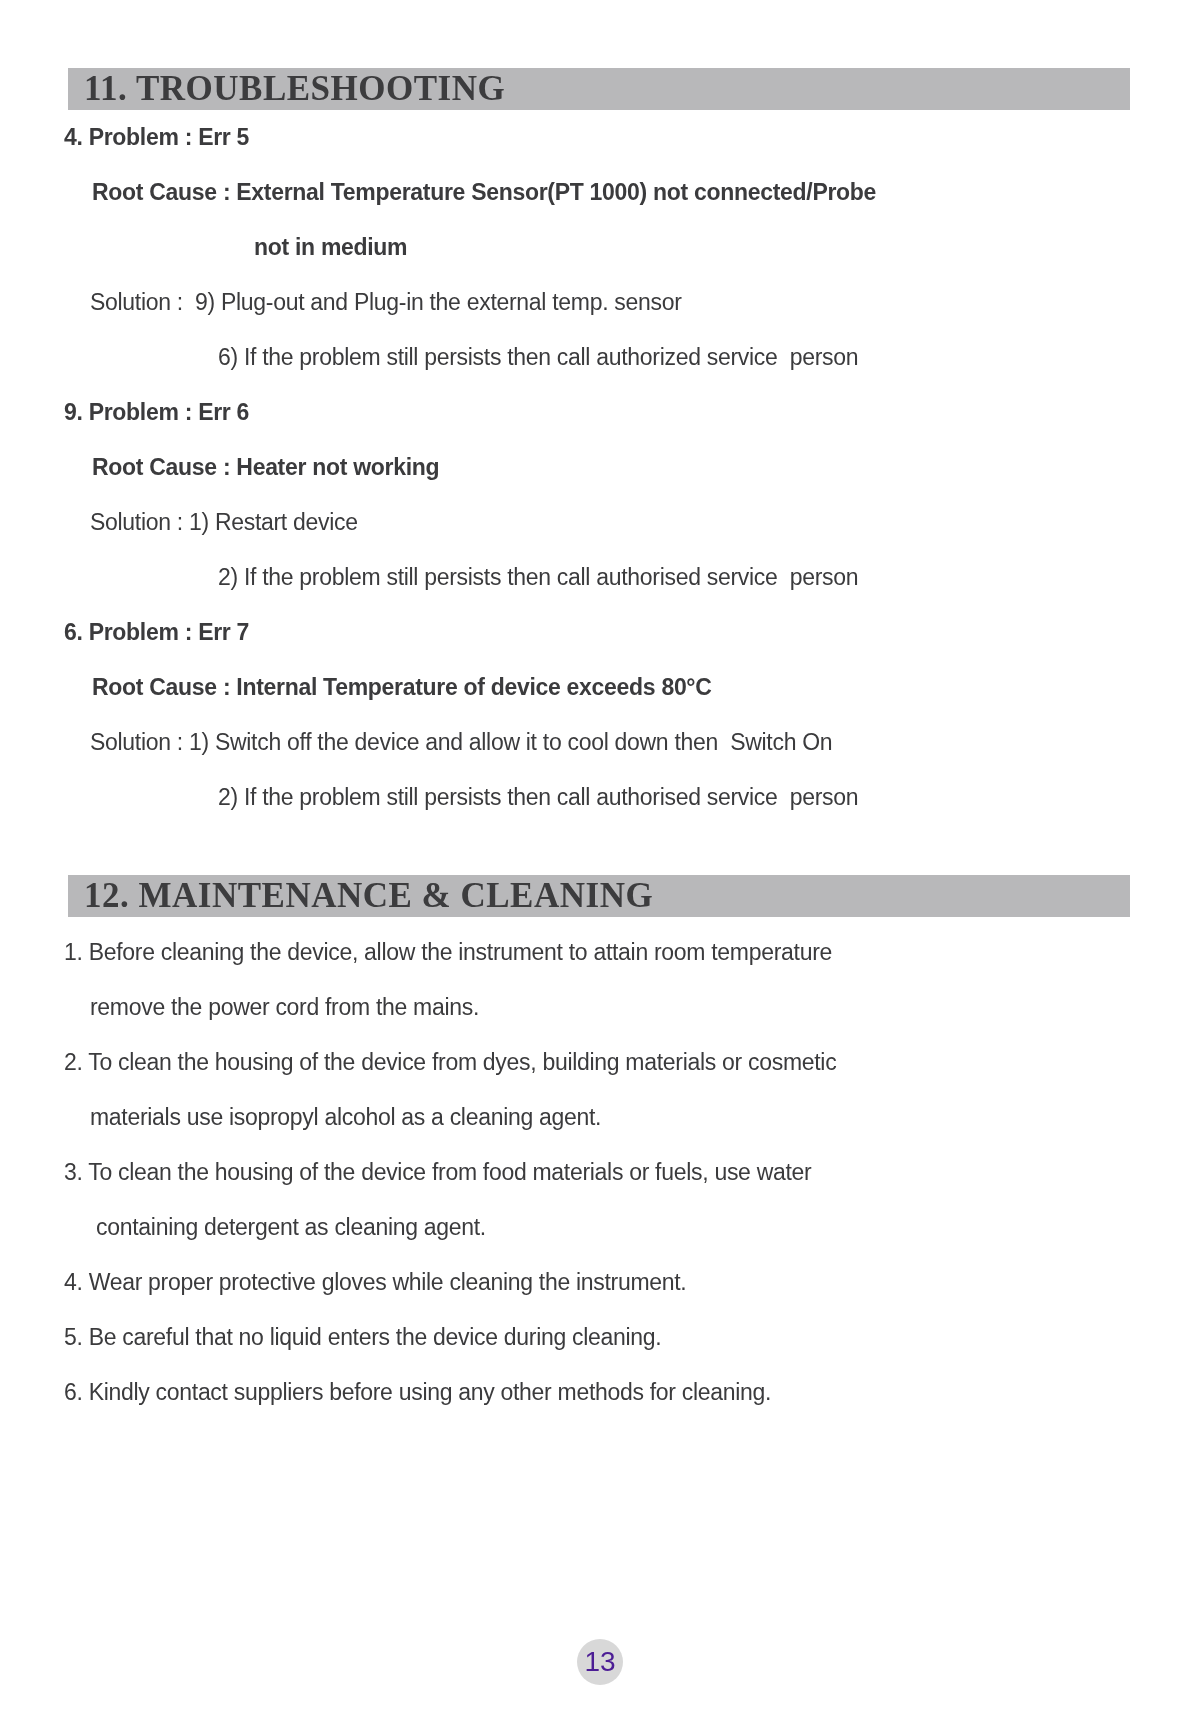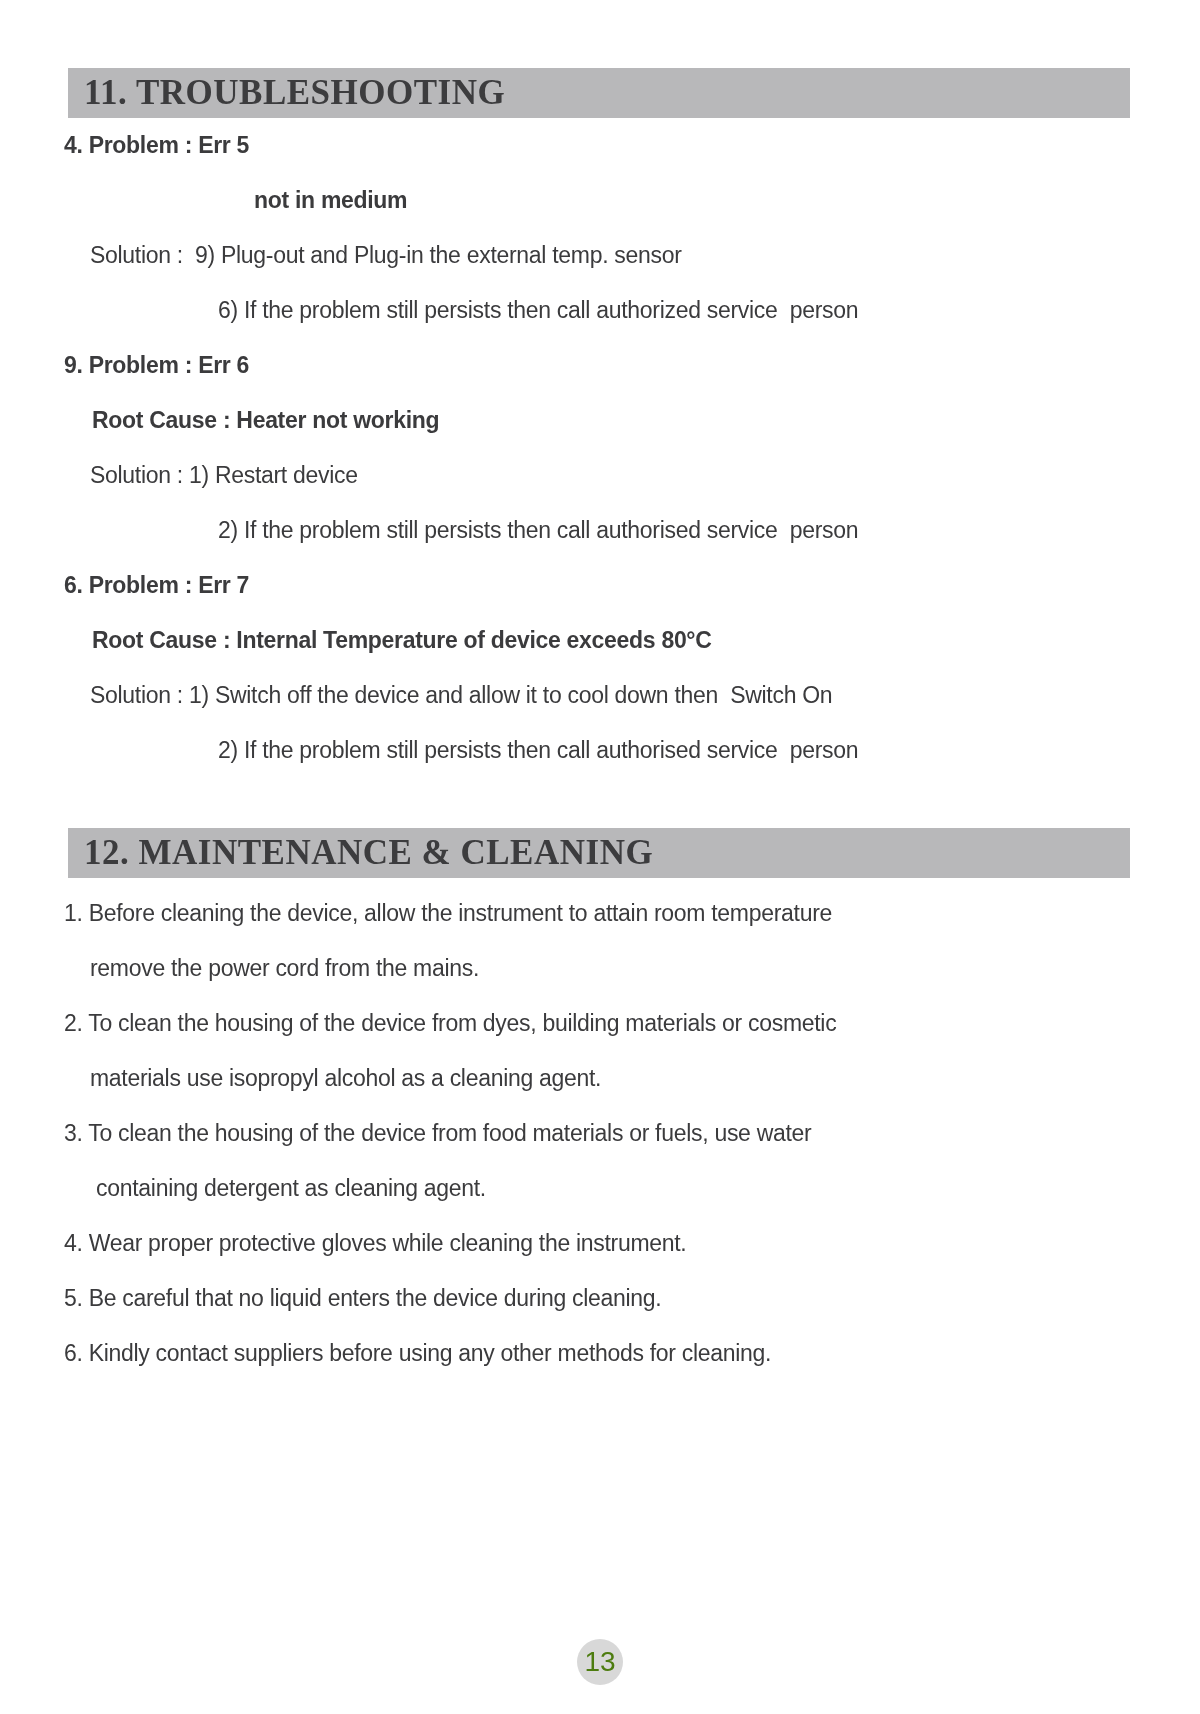--- a/index.html
+++ b/index.html
@@ -15,21 +15,21 @@
   .content {
     position: absolute;
     left: 64px;
     top: 0;
     width: 1072px;
   }
   .header-bar {
     margin-top: 68px;
     margin-left: 4px;
     width: 1046px;
-    height: 50px;
+    height: 42px;
     background: #b8b8ba;
     display: flex;
     align-items: center;
     padding-left: 16px;
   }
   .header-bar.second { margin-top: 50px; }
   .header-title {
     font-family: "Liberation Serif", serif;
     font-weight: bold;
     font-size: 35px;
@@ -58,37 +58,38 @@
     left: 577px;
     top: 1639px;
     width: 46px;
     height: 46px;
     border-radius: 50%;
     background: #d8d8d8;
     display: flex;
     align-items: center;
     justify-content: center;
     font-size: 28px;
-    color: #4d7c0f;
+    color: #4c1d95;
   }
 </style>
 </head>
 <body>
 
 <div class="page">
   <div class="content">
 
     <div class="header-bar">
       <span class="header-title">11. TROUBLESHOOTING</span>
     </div>
 
     <div class="t-section">
 
       <div>
         <div class="line bold">4. Problem : Err 5</div>
+        <div class="line bold ind-rc">Root Cause : External Temperature Sensor(PT 1000) not connected/Probe</div>
         <div class="line bold ind-rcc">not in medium</div>
         <div class="line ind-sol">Solution :  9) Plug-out and Plug-in the external temp. sensor</div>
         <div class="line ind-sol2">6) If the problem still persists then call authorized service  person</div>
       </div>
 
       <div>
         <div class="line bold">9. Problem : Err 6</div>
         <div class="line bold ind-rc">Root Cause : Heater not working</div>
         <div class="line ind-sol">Solution : 1) Restart device</div>
         <div class="line ind-sol2">2) If the problem still persists then call authorised service  person</div>

